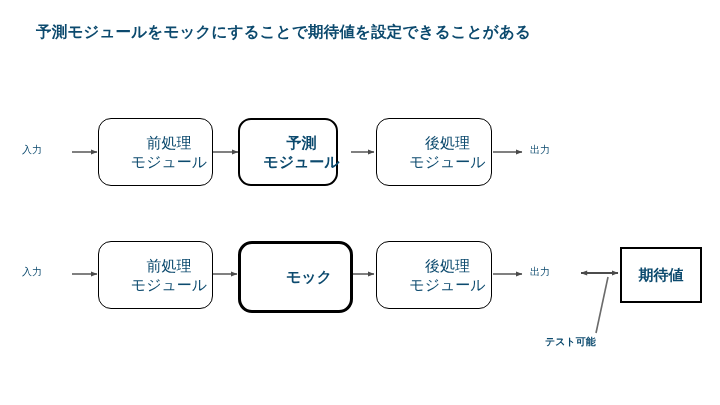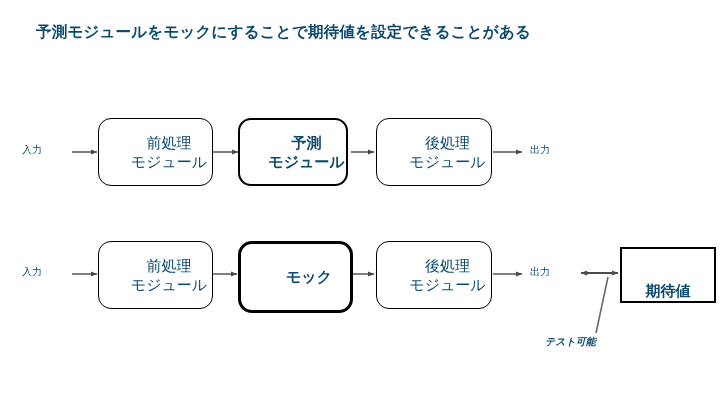--- a/index.html
+++ b/index.html
@@ -118,21 +118,21 @@
     <line class="leader" x1="608" y1="277" x2="596" y2="333"></line>
   </svg>
 
   <div class="tlabel" style="left:22px; top:145px;">入力</div>
 
   <div class="pbox" style="left:98px; top:118px; width:115px; height:68px;">
     <span>前処理</span>
     <span>モジュール</span>
   </div>
 
-  <div class="pbox emph" style="left:238px; top:118px; width:110px; height:68px;">
+  <div class="pbox emph" style="left:238px; top:118px; width:100px; height:68px;">
     <span>予測</span>
     <span>モジュール</span>
   </div>
 
   <div class="pbox" style="left:376px; top:118px; width:116px; height:68px;">
     <span>後処理</span>
     <span>モジュール</span>
   </div>
 
   <div class="tlabel" style="left:530px; top:145px;">出力</div>
@@ -148,19 +148,19 @@
     <span>モック</span>
   </div>
 
   <div class="pbox" style="left:376px; top:241px; width:116px; height:68px;">
     <span>後処理</span>
     <span>モジュール</span>
   </div>
 
   <div class="tlabel" style="left:530px; top:267px;">出力</div>
 
-  <div class="sbox" style="left:620px; top:247px; width:96px; height:56px;align-items:flex-end;">
+  <div class="sbox" style="left:620px; top:247px; width:82px; height:56px;">
     <span>期待値</span>
   </div>
 
-  <div class="tlabel bold" style="left:545px; top:337px;font-style:italic;">テスト可能</div>
+  <div class="tlabel bold" style="left:545px; top:337px;">テスト可能</div>
 
 </div>
 
 </body></html>

